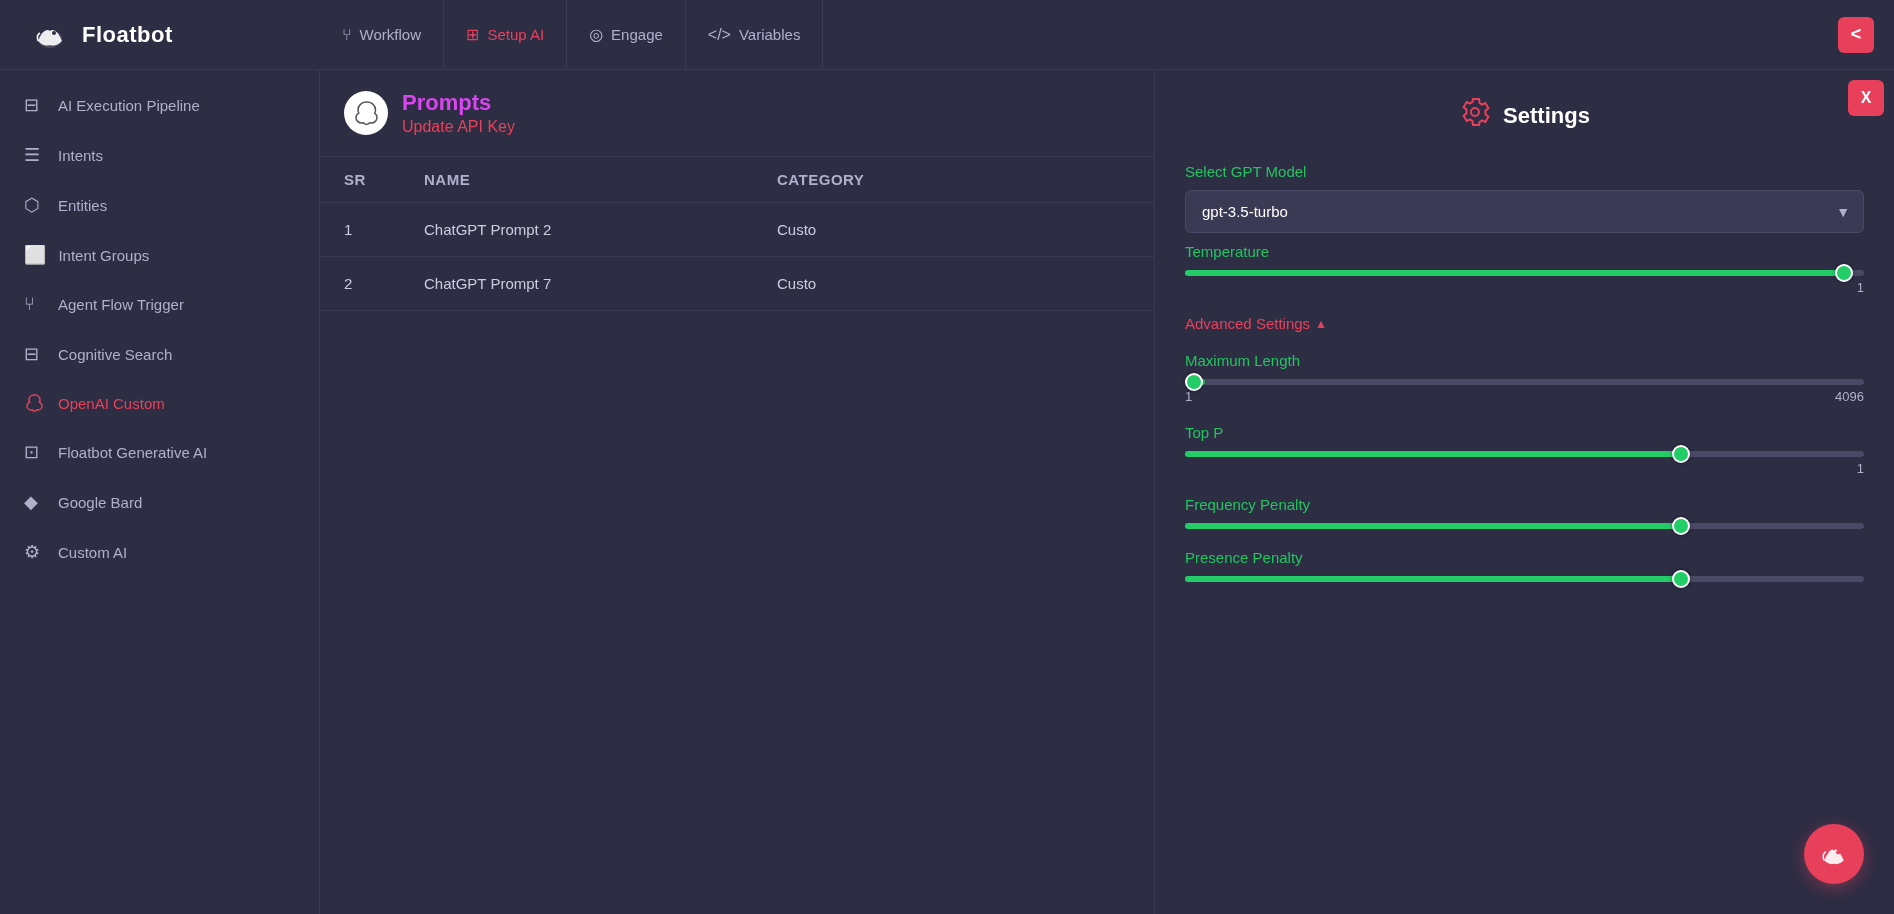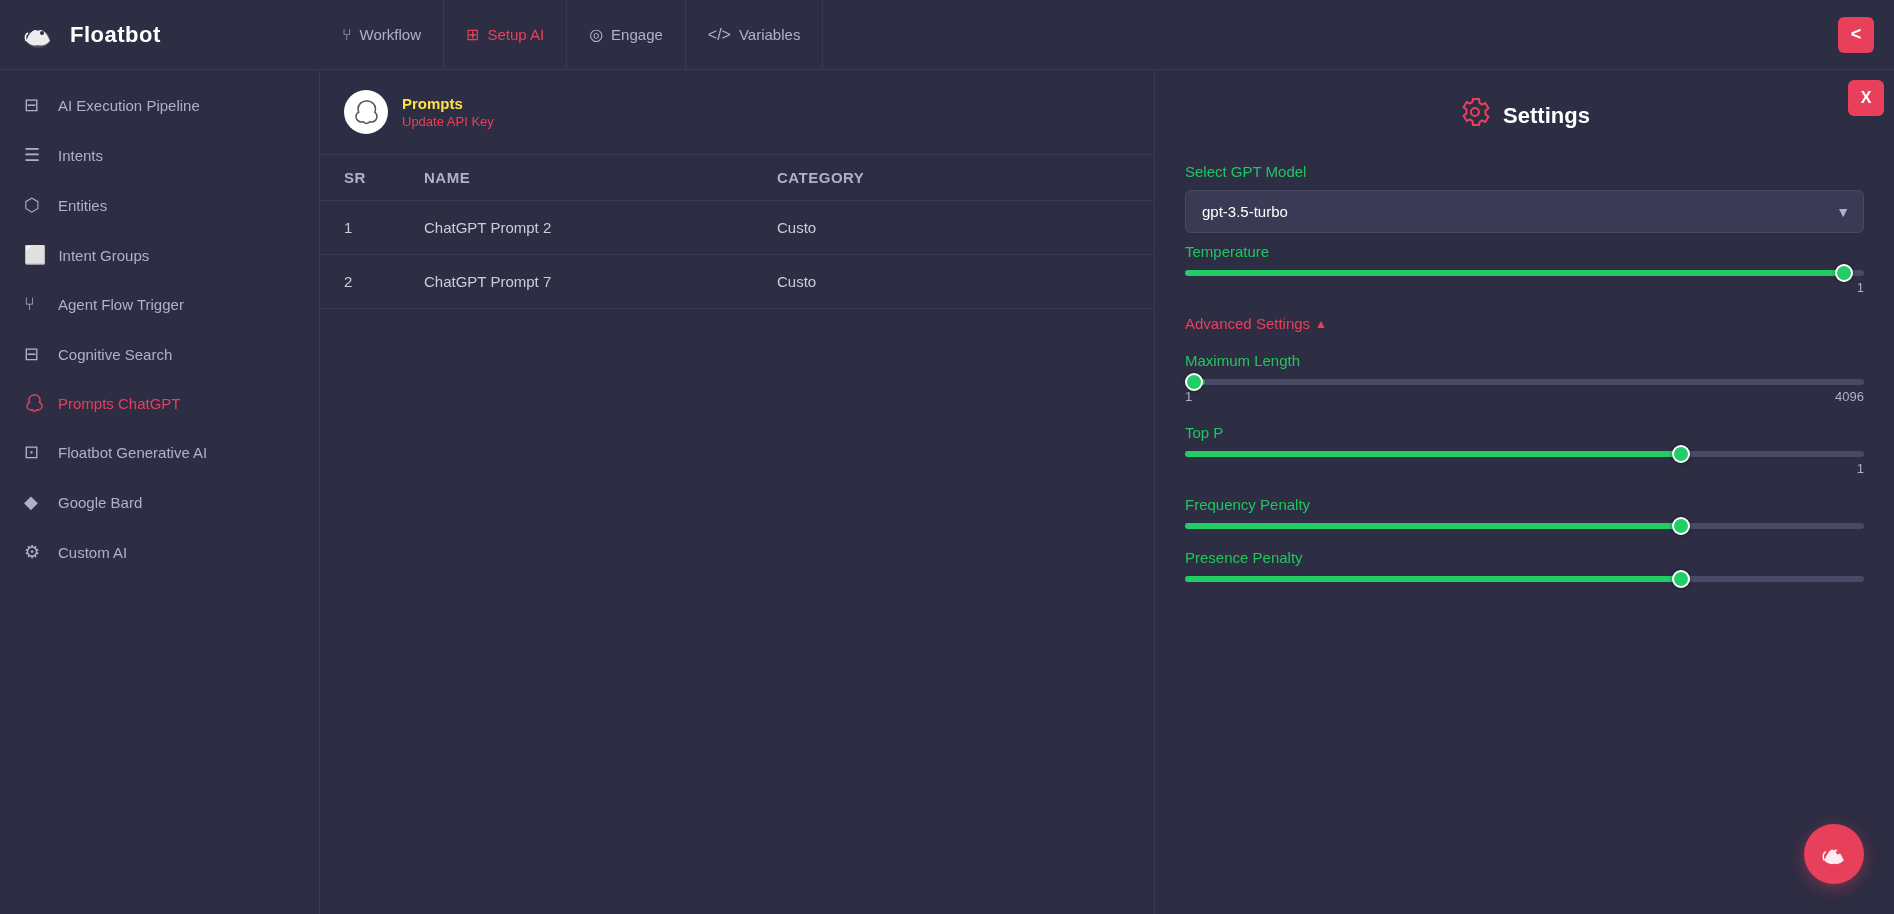--- a/index.html
+++ b/index.html
@@ -20,21 +20,21 @@
       height: 70px;
       display: flex;
       align-items: center;
       border-bottom: 1px solid #3a3a55;
       flex-shrink: 0;
     }
     .logo-area {
       width: 320px;
       display: flex;
       align-items: center;
-      padding-left: 16px;
+      padding-left: 28px;
       gap: 10px;
       flex-shrink: 0;
     }
     .logo-bird {
       width: 44px;
       height: 44px;
     }
     .logo-text {
       font-size: 22px;
       font-weight: 600;
@@ -146,26 +146,26 @@
       width: 44px;
       height: 44px;
       background: #fff;
       border-radius: 50%;
       display: flex;
       align-items: center;
       justify-content: center;
       font-size: 22px;
     }
     .prompts-title {
-      font-size: 15px;
+      font-size: 22px;
       font-weight: 600;
-      color: #fde047;
+      color: #d946ef;
     }
     .prompts-subtitle {
-      font-size: 13px;
+      font-size: 16px;
       color: #e8405a;
       margin-top: 2px;
     }
 
     
     .prompts-table {
       width: 100%;
     }
     .table-header {
       display: grid;
@@ -408,21 +408,21 @@
     <div class="sidebar-item">
       <span class="si-icon">⊟</span>
       <span>Cognitive Search</span>
     </div>
     <div class="sidebar-item active">
       <span class="si-icon">
         <svg width="20" height="20" viewBox="0 0 20 20" fill="none">
           <path d="M10 2C7.2 2 5 4.2 5 7c0 .8.2 1.6.6 2.2C4.2 10 3 11.4 3 13c0 2.2 1.8 4 4 4 .4 0 .8-.1 1.2-.2.5.8 1.4 1.2 2.3 1.2s1.8-.4 2.3-1.2c.4.1.8.2 1.2.2 2.2 0 4-1.8 4-4 0-1.6-1.2-3-2.6-3.8.4-.6.6-1.4.6-2.2 0-2.8-2.2-5-5-5z" stroke="#e8405a" stroke-width="1.5" fill="none"></path>
         </svg>
       </span>
-      <span>Prompts ChatGPT</span>
+      <span>OpenAI Custom</span>
     </div>
     <div class="sidebar-item">
       <span class="si-icon">⊡</span>
       <span>Floatbot Generative AI</span>
     </div>
     <div class="sidebar-item">
       <span class="si-icon">◆</span>
       <span>Google Bard</span>
     </div>
     <div class="sidebar-item">

